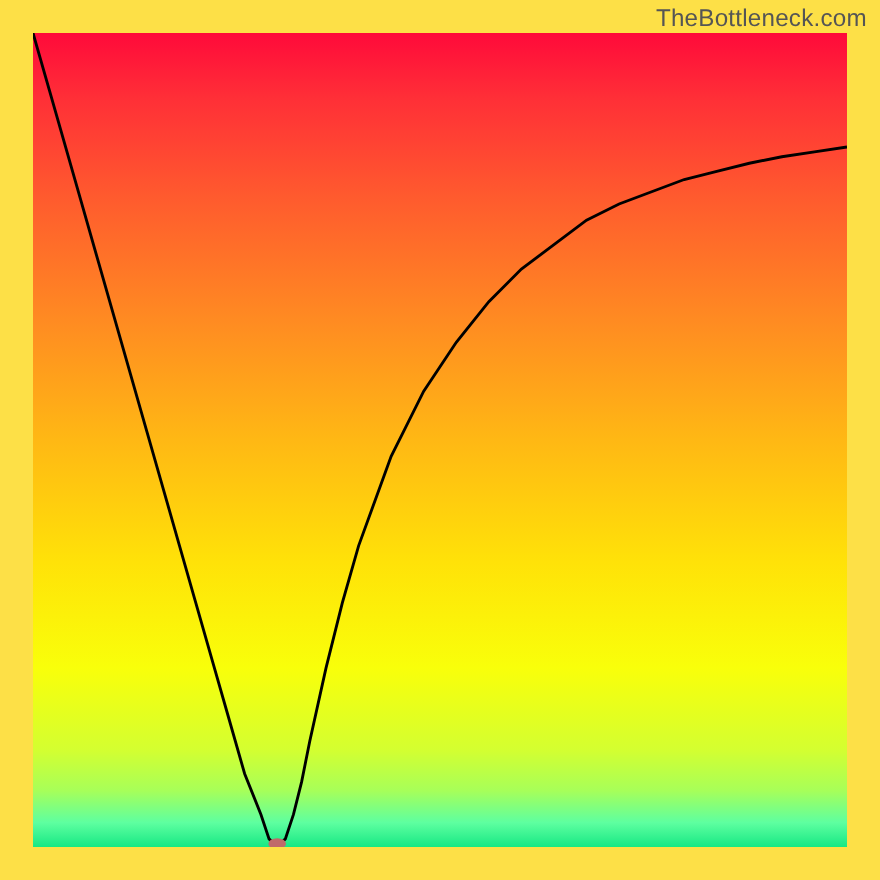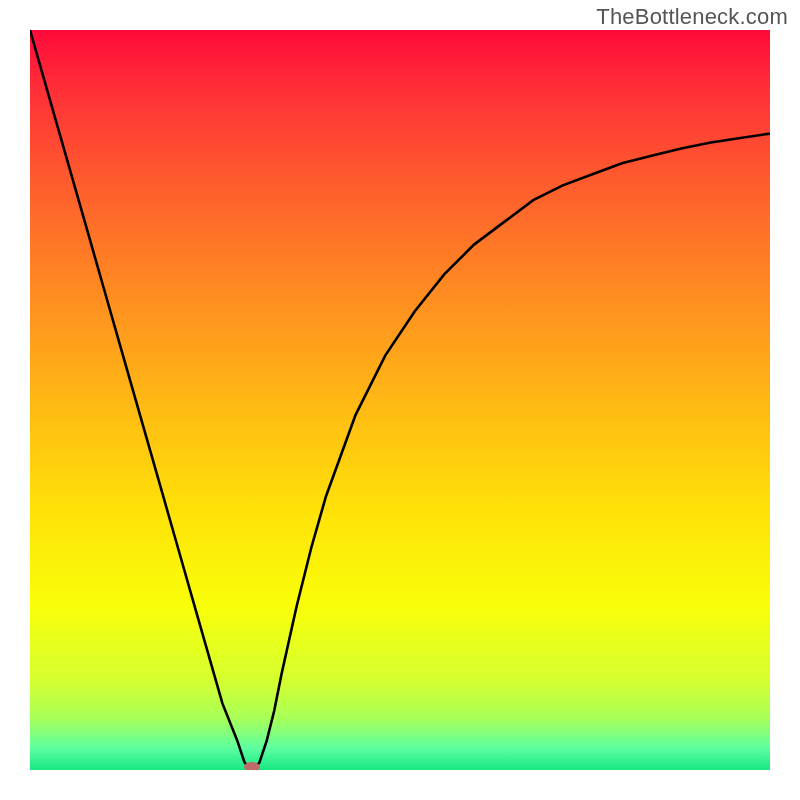--- a/index.html
+++ b/index.html
@@ -8,21 +8,21 @@
     width: 800px;
     height: 800px;
     background: #000;
     font-family: Arial, Helvetica, sans-serif;
     overflow: hidden;
   }
   .outer {
     position: relative;
     width: 800px;
     height: 800px;
-    background: #ffffff;
+    background: #fde047;
   }
   .plot {
     position: absolute;
     left: 30px;
     top: 30px;
     width: 740px;
     height: 740px;
     overflow: hidden;
   }
   .watermark {

